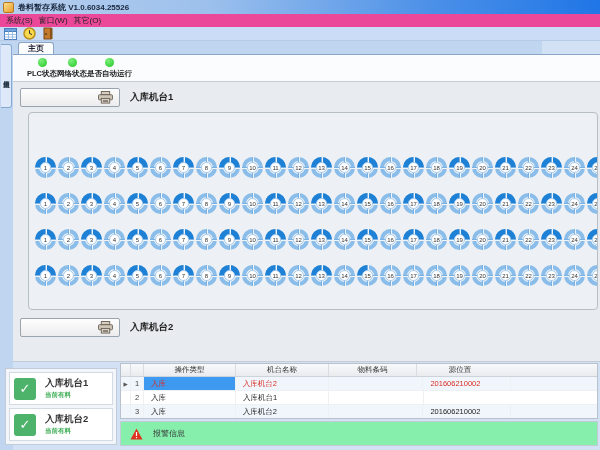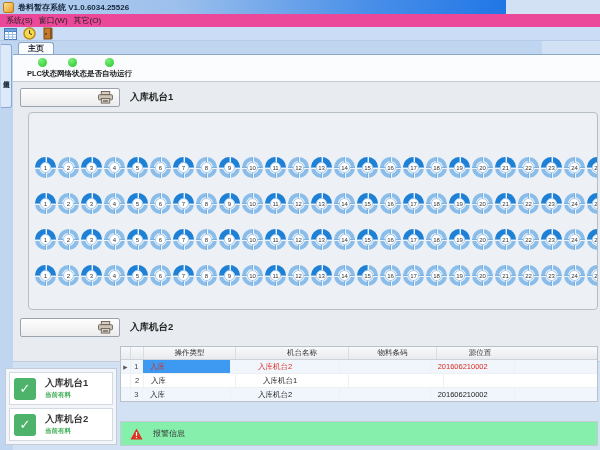--- a/index.html
+++ b/index.html
@@ -1,20 +1,20 @@
 <!DOCTYPE html>
 <html><head>
 <meta charset="utf-8">
 <style>
   html,body{margin:0;padding:0}
   body{width:600px;height:450px;position:relative;overflow:hidden;
        background:#d2e2f4;font-family:"Liberation Sans","DejaVu Sans",sans-serif;}
 
   
-  .titlebar{position:absolute;left:0;top:0;width:506px;height:14px;
+  .titlebar{position:absolute;left:0;top:0;width:600px;height:14px;
     background:linear-gradient(90deg,#b7cfee 0%,#9cc0ec 35%,#4b90e8 72%,#2076e6 100%);
     display:flex;align-items:center;padding-left:3px;box-sizing:border-box;}
   .app-icon{width:9px;height:9px;border-radius:2px;flex:0 0 9px;
     background:linear-gradient(135deg,#ffe08a,#e89b2e);border:1px solid #b7791f;margin-right:4px;}
   .title-text{font-size:8px;font-weight:bold;color:#17263c;white-space:nowrap;}
 
   
   .menubar{position:absolute;left:0;top:14px;width:600px;height:13px;background:#ec4899;
     display:flex;align-items:center;gap:6px;padding-left:6px;font-size:8px;color:#222;box-sizing:border-box;}
   .menu-item{cursor:default;}
@@ -78,33 +78,33 @@
   .cards-panel{position:absolute;left:5px;top:368px;width:112px;height:77px;background:#f2f5f9;
     border:1px solid #c3ccd6;box-sizing:border-box;padding:3px;}
   .mcard{background:#fff;border:1px solid #d4dae1;height:33px;margin-bottom:3px;
     display:flex;align-items:center;padding:0 4px;box-sizing:border-box;cursor:pointer;}
   .mcard-check{width:22px;height:22px;border-radius:3px;background:#4db36a;color:#fff;
     font-size:13px;display:flex;align-items:center;justify-content:center;margin-right:9px;flex:0 0 22px;}
   .mcard-title{font-size:9.5px;font-weight:bold;color:#333;}
   .mcard-sub{font-size:6.5px;color:#3fae57;font-weight:bold;margin-top:1px;}
 
   
-  .dtable{position:absolute;left:120px;top:346px;width:478px;height:56px;background:#fff;
+  .dtable{position:absolute;left:120px;top:363px;width:478px;height:56px;background:#fff;
     border:1px solid #b9c2cc;box-sizing:border-box;overflow:hidden;font-size:7.5px;}
   .t-header{display:flex;height:13px;background:linear-gradient(#f8f9fa,#e9ebee);
     border-bottom:1px solid #cdd3da;box-sizing:border-box;}
   .t-h-cell{border-right:1px solid #d8dde3;display:flex;align-items:center;justify-content:center;
     color:#333;box-sizing:border-box;cursor:pointer;}
   .t-row{display:flex;height:13px;border-bottom:1px solid #eef1f4;cursor:pointer;}
   .t-row.striped{background:#f1f6fc;}
   .t-cell{border-right:1px solid #eef1f4;display:flex;align-items:center;padding-left:7px;
     box-sizing:border-box;color:#222;white-space:nowrap;overflow:hidden;}
   .c-sel{width:10px;justify-content:center;padding-left:0;color:#555;font-size:5.5px;}
   .c-num{width:13px;justify-content:center;padding-left:0;color:#444;}
-  .c-op{width:92px;} .c-machine{width:93px;margin-left:20px;} .c-plan{width:95px;}
+  .c-op{width:92px;} .c-machine{width:93px;} .c-plan{width:95px;}
   .c-barcode{width:88px;} .c-source{width:86px;border-right:none;}
   .cell-selected{background:#3d9af0;}
   .text-alert{color:#d92b20;}
 
   
   .alarmbar{position:absolute;left:120px;top:421px;width:478px;height:25px;background:#86efac;
     border:1px solid #c3ccd6;box-sizing:border-box;display:flex;align-items:center;padding-left:9px;}
   .alarm-label{margin-left:10px;font-size:8px;color:#333;}
 </style>
 </head>

